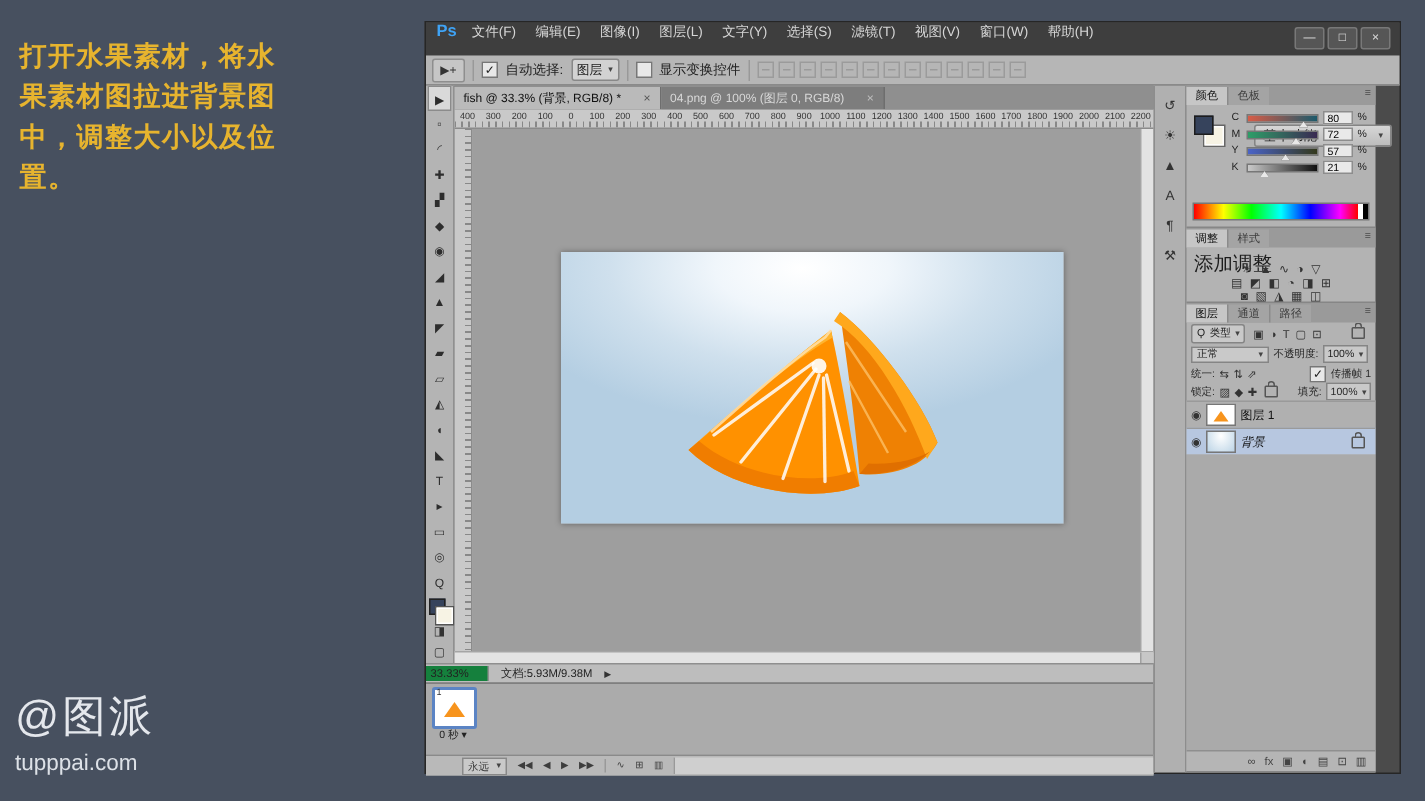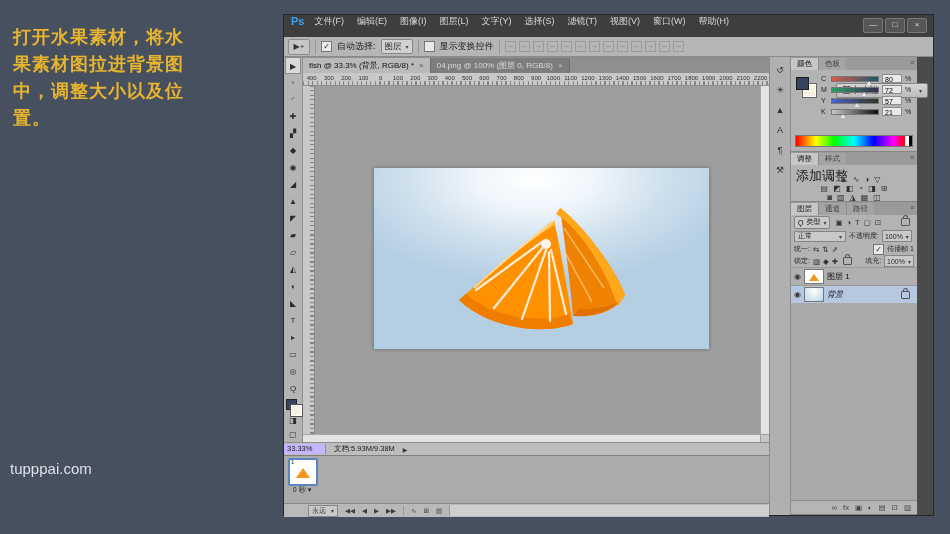--- a/index.html
+++ b/index.html
@@ -52,21 +52,21 @@
   .swatch-widget{position:relative;width:16px;height:20px;margin-top:2px;}
   .fg-swatch{position:absolute;left:1px;top:0;width:9px;height:9px;background:#36435c;border:1px solid #222;}
   .bg-swatch{position:absolute;left:6px;top:6px;width:9px;height:9px;background:#f7f3e4;border:1px solid #fff;
     box-shadow:0 0 0 1px #555;}
   .mode-cell{width:16px;height:14px;font-size:8px;color:#333;text-align:center;line-height:14px;}
 
   
   .leftgroup{width:485px;display:flex;flex-direction:column;flex:none;}
   .docview{display:flex;flex-direction:column;height:385px;}
   .tabbar{height:16px;background:#8f8f8f;display:flex;align-items:flex-end;font-size:8px;flex:none;}
-  .doc-tab{height:15px;display:flex;align-items:center;gap:5px;padding:0 6px;border-right:1px solid #6e6e6e;}
+  .doc-tab{height:15px;display:flex;align-items:center;gap:15px;padding:0 6px;border-right:1px solid #6e6e6e;}
   .doc-tab.active{background:#bababa;color:#111;}
   .doc-tab.inactive{background:#7d7d7d;color:#d8d8d8;}
   .tab-close{font-size:8px;color:#555;}
   .doc-tab.inactive .tab-close{color:#c0c0c0;}
 
   .hruler{height:12px;background:#c9c9c9;border-bottom:1px solid #8b8b8b;display:flex;flex:none;
     position:relative;overflow:hidden;}
   .hruler::after{content:"";position:absolute;left:0;right:0;bottom:0;height:4px;
     background:repeating-linear-gradient(90deg,#888 0 1px,transparent 1px 4.5px);}
   .ruler-num{flex:1;font-size:6px;color:#333;text-align:center;line-height:10px;}
@@ -79,21 +79,21 @@
   .canvas{position:absolute;left:71px;top:82px;width:335px;height:181px;
     background:radial-gradient(ellipse 62% 58% at 48% 6%,#ffffff 0%,#f0f6fb 28%,#cfe0ed 62%,#b4cee2 100%);
     box-shadow:0 0 4px rgba(0,0,0,.35);}
   .canvas svg{width:100%;height:100%;display:block;}
   .vscroll{position:absolute;right:0;top:0;bottom:0;width:8px;background:#e3e3e3;border-left:1px solid #a5a5a5;}
   .hscroll{height:7px;background:#e3e3e3;border-top:1px solid #a5a5a5;flex:none;position:relative;}
   .scroll-corner{position:absolute;right:0;top:0;width:8px;height:100%;background:#c7c7c7;border-left:1px solid #a0a0a0;}
 
   .statusbar{height:12px;background:#bdbdbd;border-top:1px solid #8f8f8f;display:flex;align-items:center;
     font-size:7.5px;color:#222;flex:none;gap:8px;}
-  .zoom-box{width:42px;height:10px;background:#c4b5fd;border-right:1px solid #909090;line-height:10px;
+  .zoom-box{width:42px;height:10px;background:#15803d;border-right:1px solid #909090;line-height:10px;
     padding-left:3px;box-sizing:border-box;}
   .doc-info{line-height:10px;}
   .status-arrow{font-size:6px;color:#333;}
 
   .timeline{height:61px;background:#ababab;border-top:1px solid #7f7f7f;display:flex;
     flex-direction:column;flex:none;}
   .tl-tabrow{height:11px;background:#979797;border-bottom:1px solid #787878;display:flex;
     align-items:flex-end;position:relative;flex:none;}
   .tl-tab{height:10px;background:#c4c4c4;font-size:7.5px;line-height:10px;padding:0 6px;color:#111;}
   .pmenu{position:absolute;right:3px;top:2px;font-size:7px;color:#4a4a4a;}
@@ -186,20 +186,21 @@
 <div class="slide">
 
   <div class="caption">
       <div>打开水果素材，将水</div>
       <div>果素材图拉进背景图</div>
       <div>中，调整大小以及位</div>
       <div>置。</div>
     </div>
 
   <div class="watermark">
+    <div class="wm-logo">@图派</div>
     <div class="wm-url">tupppai.com</div>
   </div>
 
   <div class="ps-window">
 
     <div class="titlebar">
       <span class="ps-logo">Ps</span>
       <div class="menus">
           <span class="menu-item">文件(F)</span>
           <span class="menu-item">编辑(E)</span>

